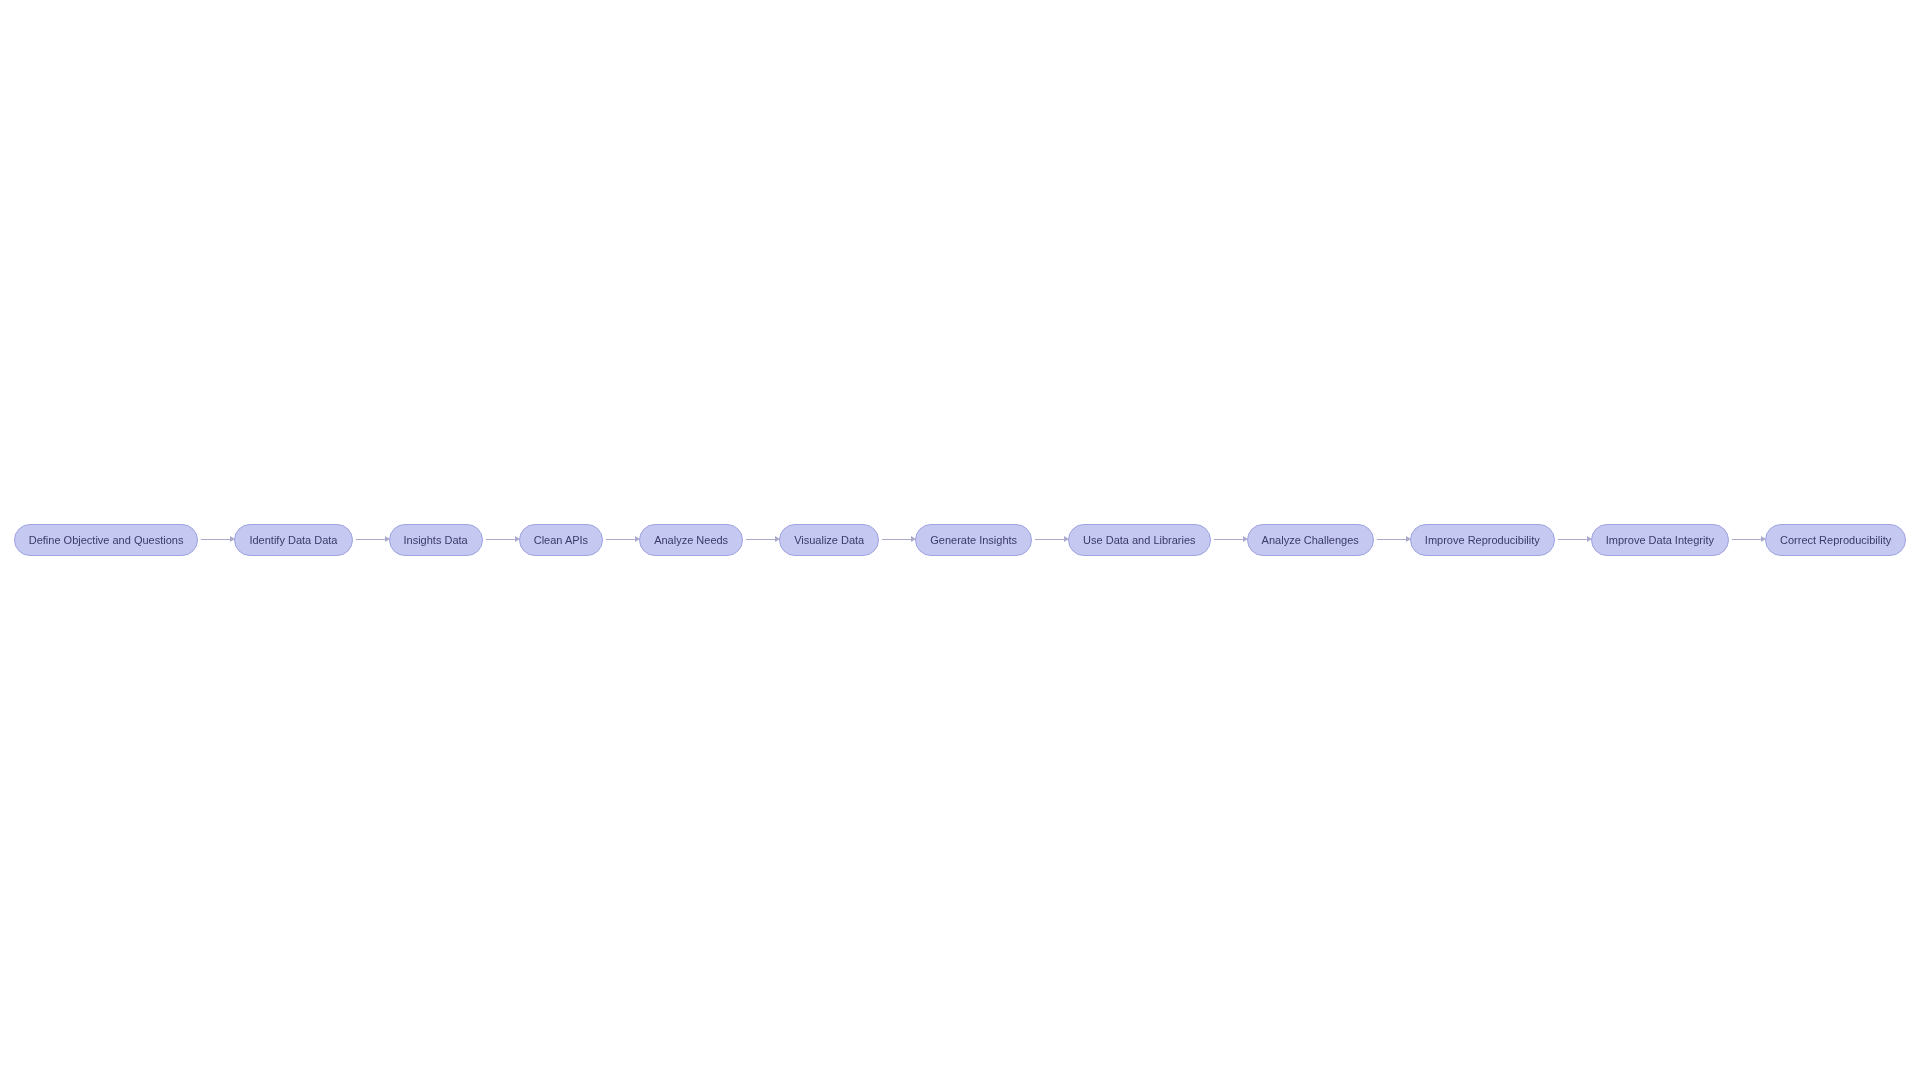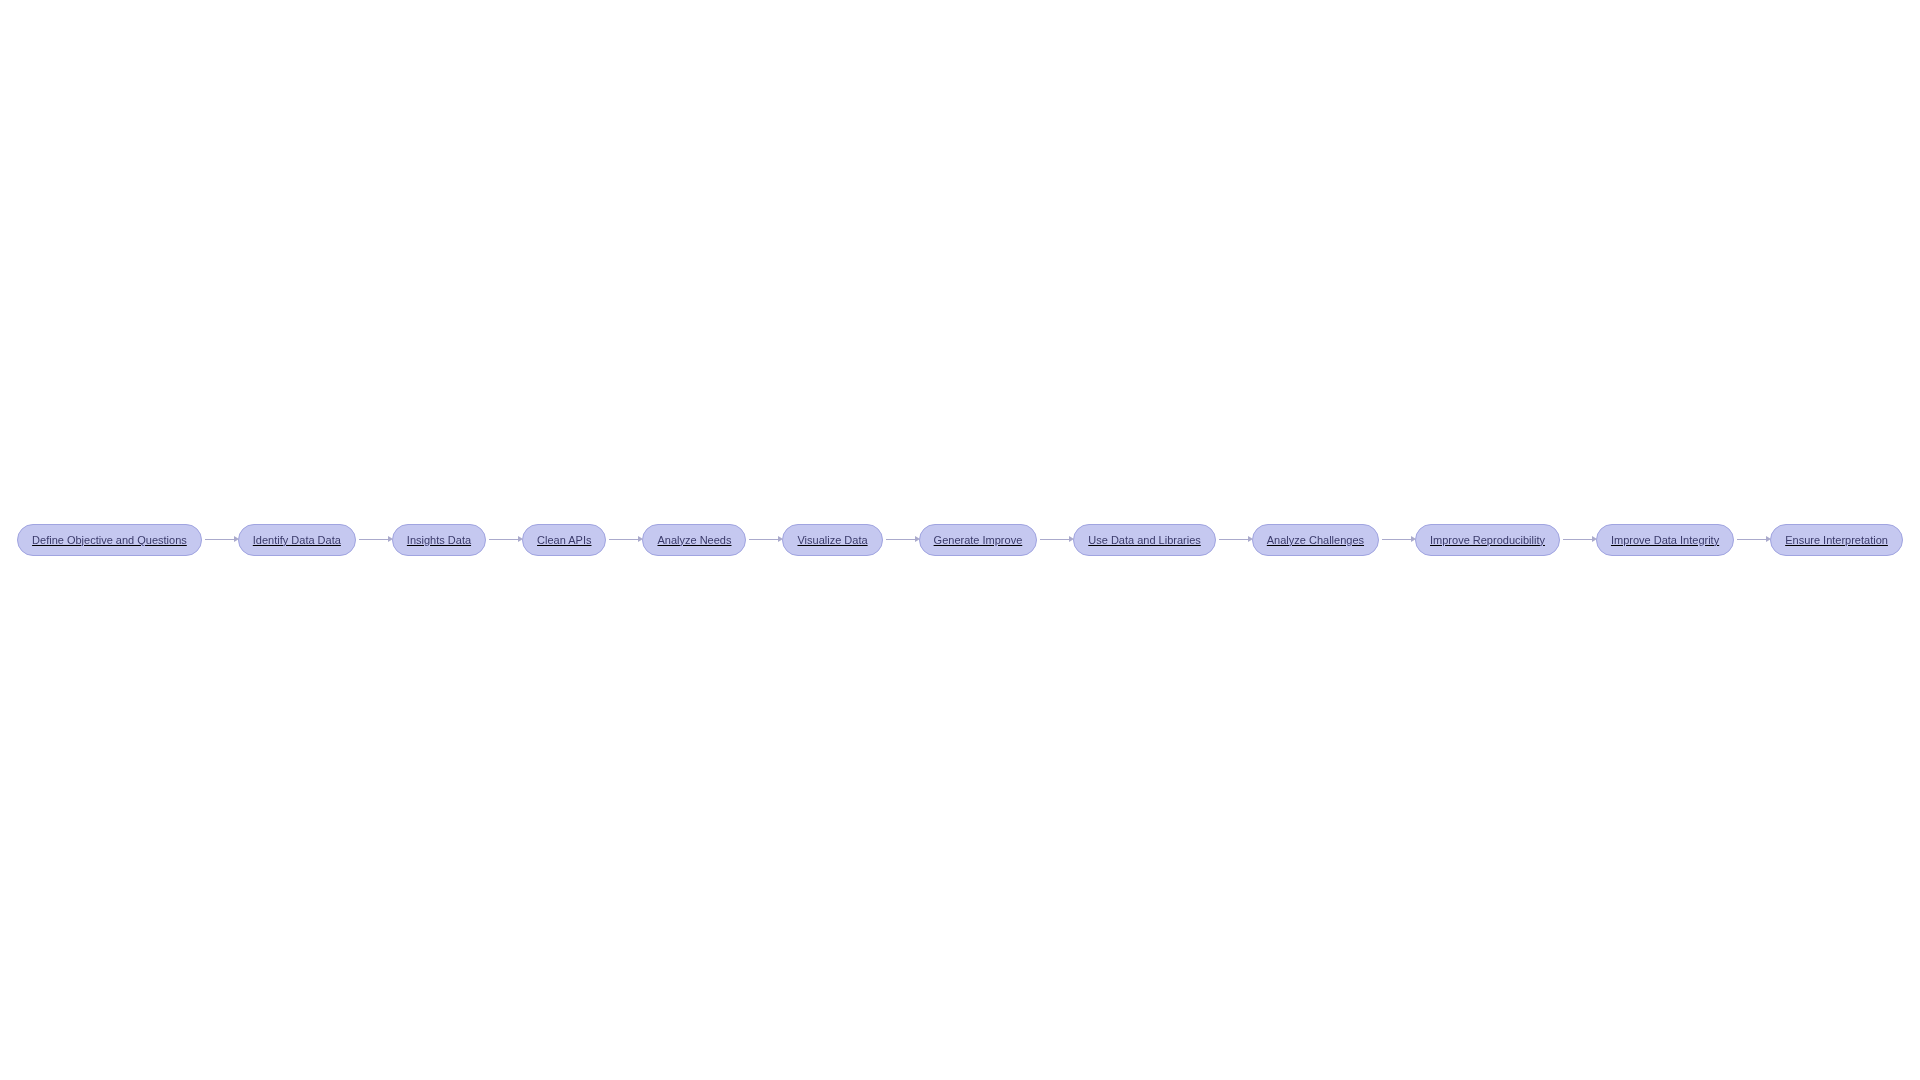--- a/index.html
+++ b/index.html
@@ -23,21 +23,20 @@
       display: flex;
       align-items: center;
       justify-content: center;
     }
 
     .flow-container {
       display: flex;
       align-items: center;
       flex-wrap: nowrap;
       padding: 0 10px;
-      text-decoration: underline;
     }
 
     .node {
       background: #c5c8f0;
       border: 1.5px solid #a0a4e0;
       border-radius: 20px;
       padding: 8px 14px;
       white-space: nowrap;
       font-size: 11px;
       color: #3a3a6a;
@@ -102,35 +101,35 @@
         <div class="arrow-line"></div>
       </div>
       <div class="node">Analyze Needs</div>
       <div class="arrow">
         <div class="arrow-line"></div>
       </div>
       <div class="node">Visualize Data</div>
       <div class="arrow">
         <div class="arrow-line"></div>
       </div>
-      <div class="node">Generate Improve</div>
+      <div class="node">Generate Insights</div>
       <div class="arrow">
         <div class="arrow-line"></div>
       </div>
       <div class="node">Use Data and Libraries</div>
       <div class="arrow">
         <div class="arrow-line"></div>
       </div>
       <div class="node">Analyze Challenges</div>
       <div class="arrow">
         <div class="arrow-line"></div>
       </div>
       <div class="node">Improve Reproducibility</div>
       <div class="arrow">
         <div class="arrow-line"></div>
       </div>
       <div class="node">Improve Data Integrity</div>
       <div class="arrow">
         <div class="arrow-line"></div>
       </div>
-      <div class="node">Ensure Interpretation</div>
+      <div class="node">Correct Reproducibility</div>
     </div>
 </div>
 
 </body></html>

